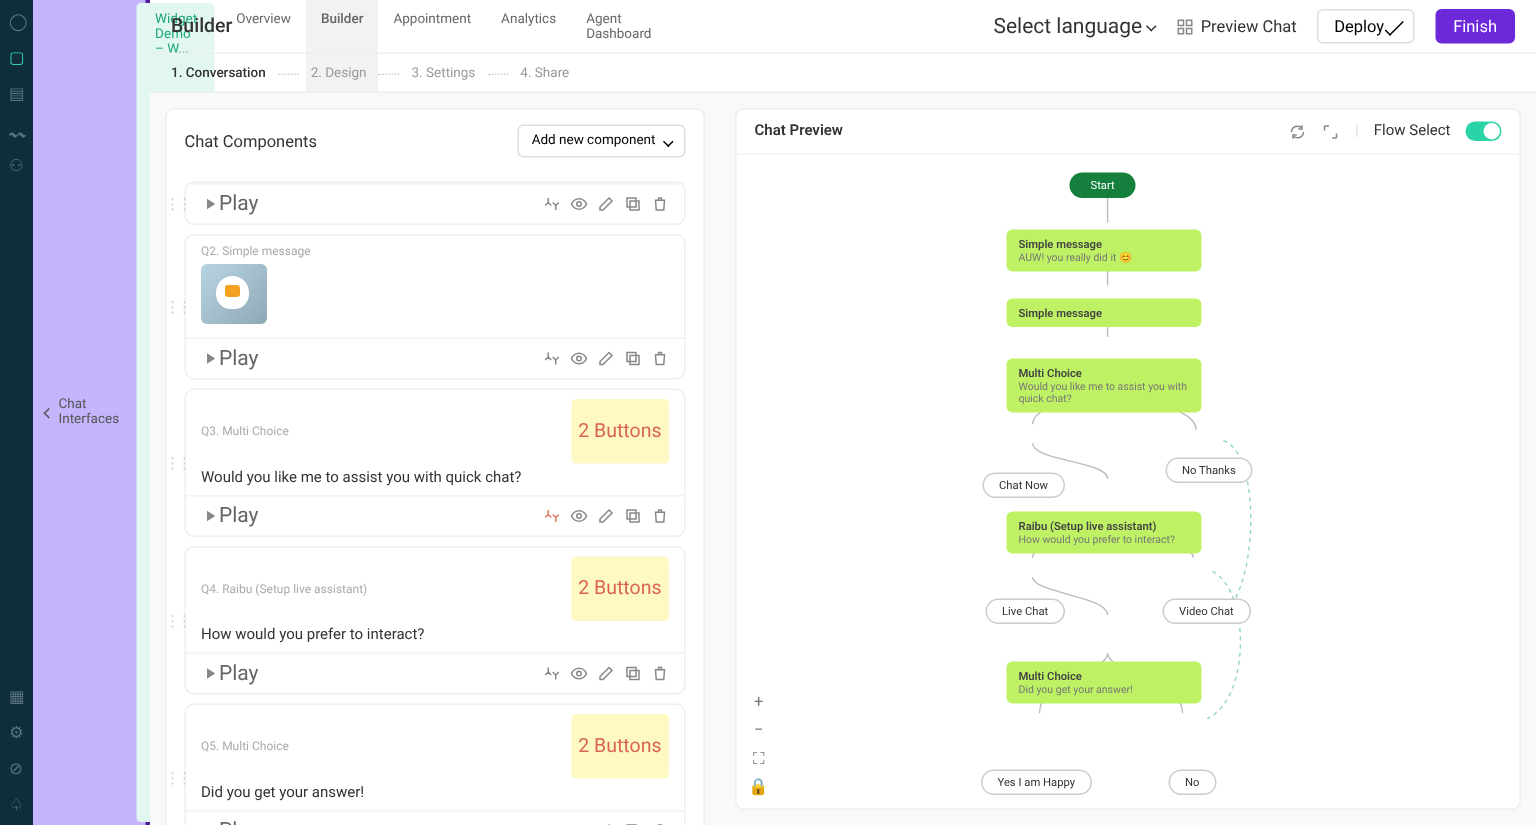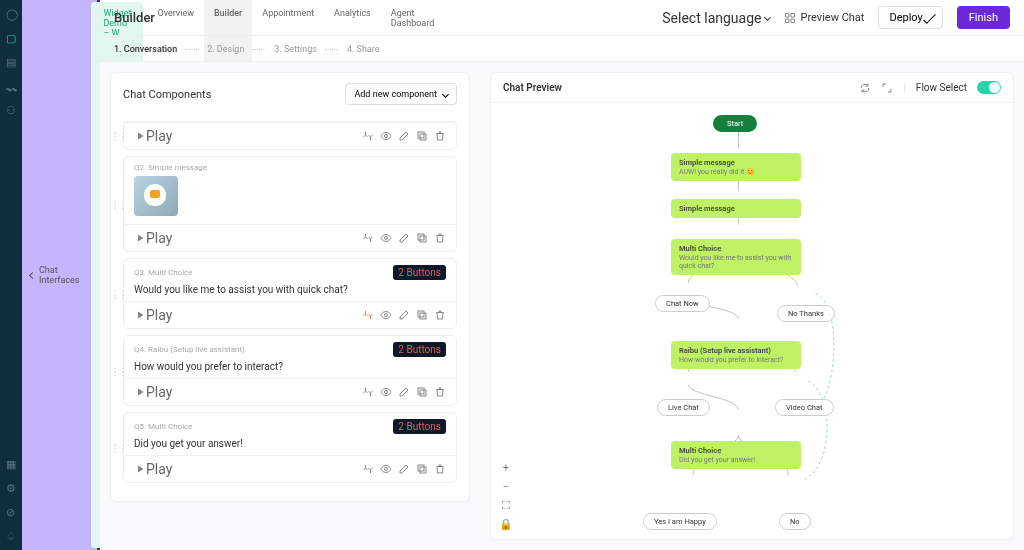--- a/index.html
+++ b/index.html
@@ -28,21 +28,21 @@
 .steps .st:not(:last-child)::after{content:"";position:absolute;right:-22px;top:50%;width:14px;border-top:1px dotted #ccc}
 .content{flex:1;display:flex;background:#f8f9fa;overflow:hidden}
 .left-col{width:380px;padding:10px;overflow-y:auto}
 .panel{background:#fff;border:1px solid #eee;border-radius:6px}
 .panel-head{display:flex;align-items:center;justify-content:space-between;padding:10px 12px}
 .panel-head h3{font-size:11px;font-weight:400}
 .addbtn{border:1px solid #ddd;background:#fff;border-radius:4px;padding:5px 8px;font-size:9px;display:flex;align-items:center;gap:6px;cursor:pointer}
 .comp{border:1px solid #eee;border-radius:6px;margin:6px 12px;position:relative}
 .comp .drag{position:absolute;left:-14px;top:50%;transform:translateY(-50%);color:#ccc;font-size:10px;letter-spacing:-2px}
 .comp-head{padding:6px 10px 2px;color:#aaa;font-size:8px;display:flex;justify-content:space-between;align-items:center}
-.badge{background:#0f172a;color:#d9644f;font-size:10px;padding:2px 5px;border-radius:3px}
+.badge{background:#fef9c3;color:#d9644f;font-size:13px;padding:14px 5px;border-radius:3px}
 .comp-body{padding:2px 10px 6px;font-size:10px;color:#333}
 .comp-body img,.thumb{width:44px;height:40px;border-radius:4px;background:linear-gradient(135deg,#b8d4e3,#8fa8b5);display:inline-block;position:relative;overflow:hidden}
 .thumb::after{content:"";position:absolute;left:10px;top:8px;width:22px;height:22px;background:#fff;border-radius:50% 50% 45% 45%}
 .thumb::before{content:"";position:absolute;left:16px;top:14px;width:10px;height:8px;background:#f4a020;border-radius:2px;z-index:2}
 .comp-foot{border-top:1px solid #f2f2f2;padding:5px 10px;display:flex;align-items:center;gap:6px}
 .play{display:flex;align-items:center;gap:0;font-size:14px;color:#666;cursor:pointer}
 .comp-foot .sp{flex:1}
 .ic{width:12px;height:12px;color:#888;cursor:pointer}
 .ic.h{color:#e07a5f}
 .right-col{flex:1;padding:10px;display:flex;flex-direction:column}
@@ -343,33 +343,33 @@
                 <div class="t">Simple message</div>
                 <div class="s">AUW! you really did it 😊</div>
               </div>
             <div class="node card" style="left:180px;top:96px">
                 <div class="t">Simple message</div>
               </div>
             <div class="node card" style="left:180px;top:136px">
                 <div class="t">Multi Choice</div>
                 <div class="s">Would you like me to assist you with quick chat?</div>
               </div>
-            <div class="node pill" style="left:164px;top:192px">Chat Now</div>
+            <div class="node pill" style="left:164px;top:212px">Chat Now</div>
             <div class="node pill" style="left:286px;top:202px">No Thanks</div>
             <div class="node card" style="left:180px;top:238px">
                 <div class="t">Raibu (Setup live assistant)</div>
                 <div class="s">How would you prefer to interact?</div>
               </div>
             <div class="node pill" style="left:166px;top:296px">Live Chat</div>
             <div class="node pill" style="left:284px;top:296px">Video Chat</div>
             <div class="node card" style="left:180px;top:338px">
                 <div class="t">Multi Choice</div>
                 <div class="s">Did you get your answer!</div>
               </div>
-            <div class="node pill" style="left:152px;top:410px">Yes I am Happy</div>
+            <div class="node pill" style="left:163px;top:410px">Yes I am Happy</div>
             <div class="node pill" style="left:288px;top:410px">No</div>
 
             <div class="zoom">
               <span>+</span>
               <span>−</span>
               <span>⛶</span>
               <span>🔒</span>
             </div>
           </div>
         </div>

